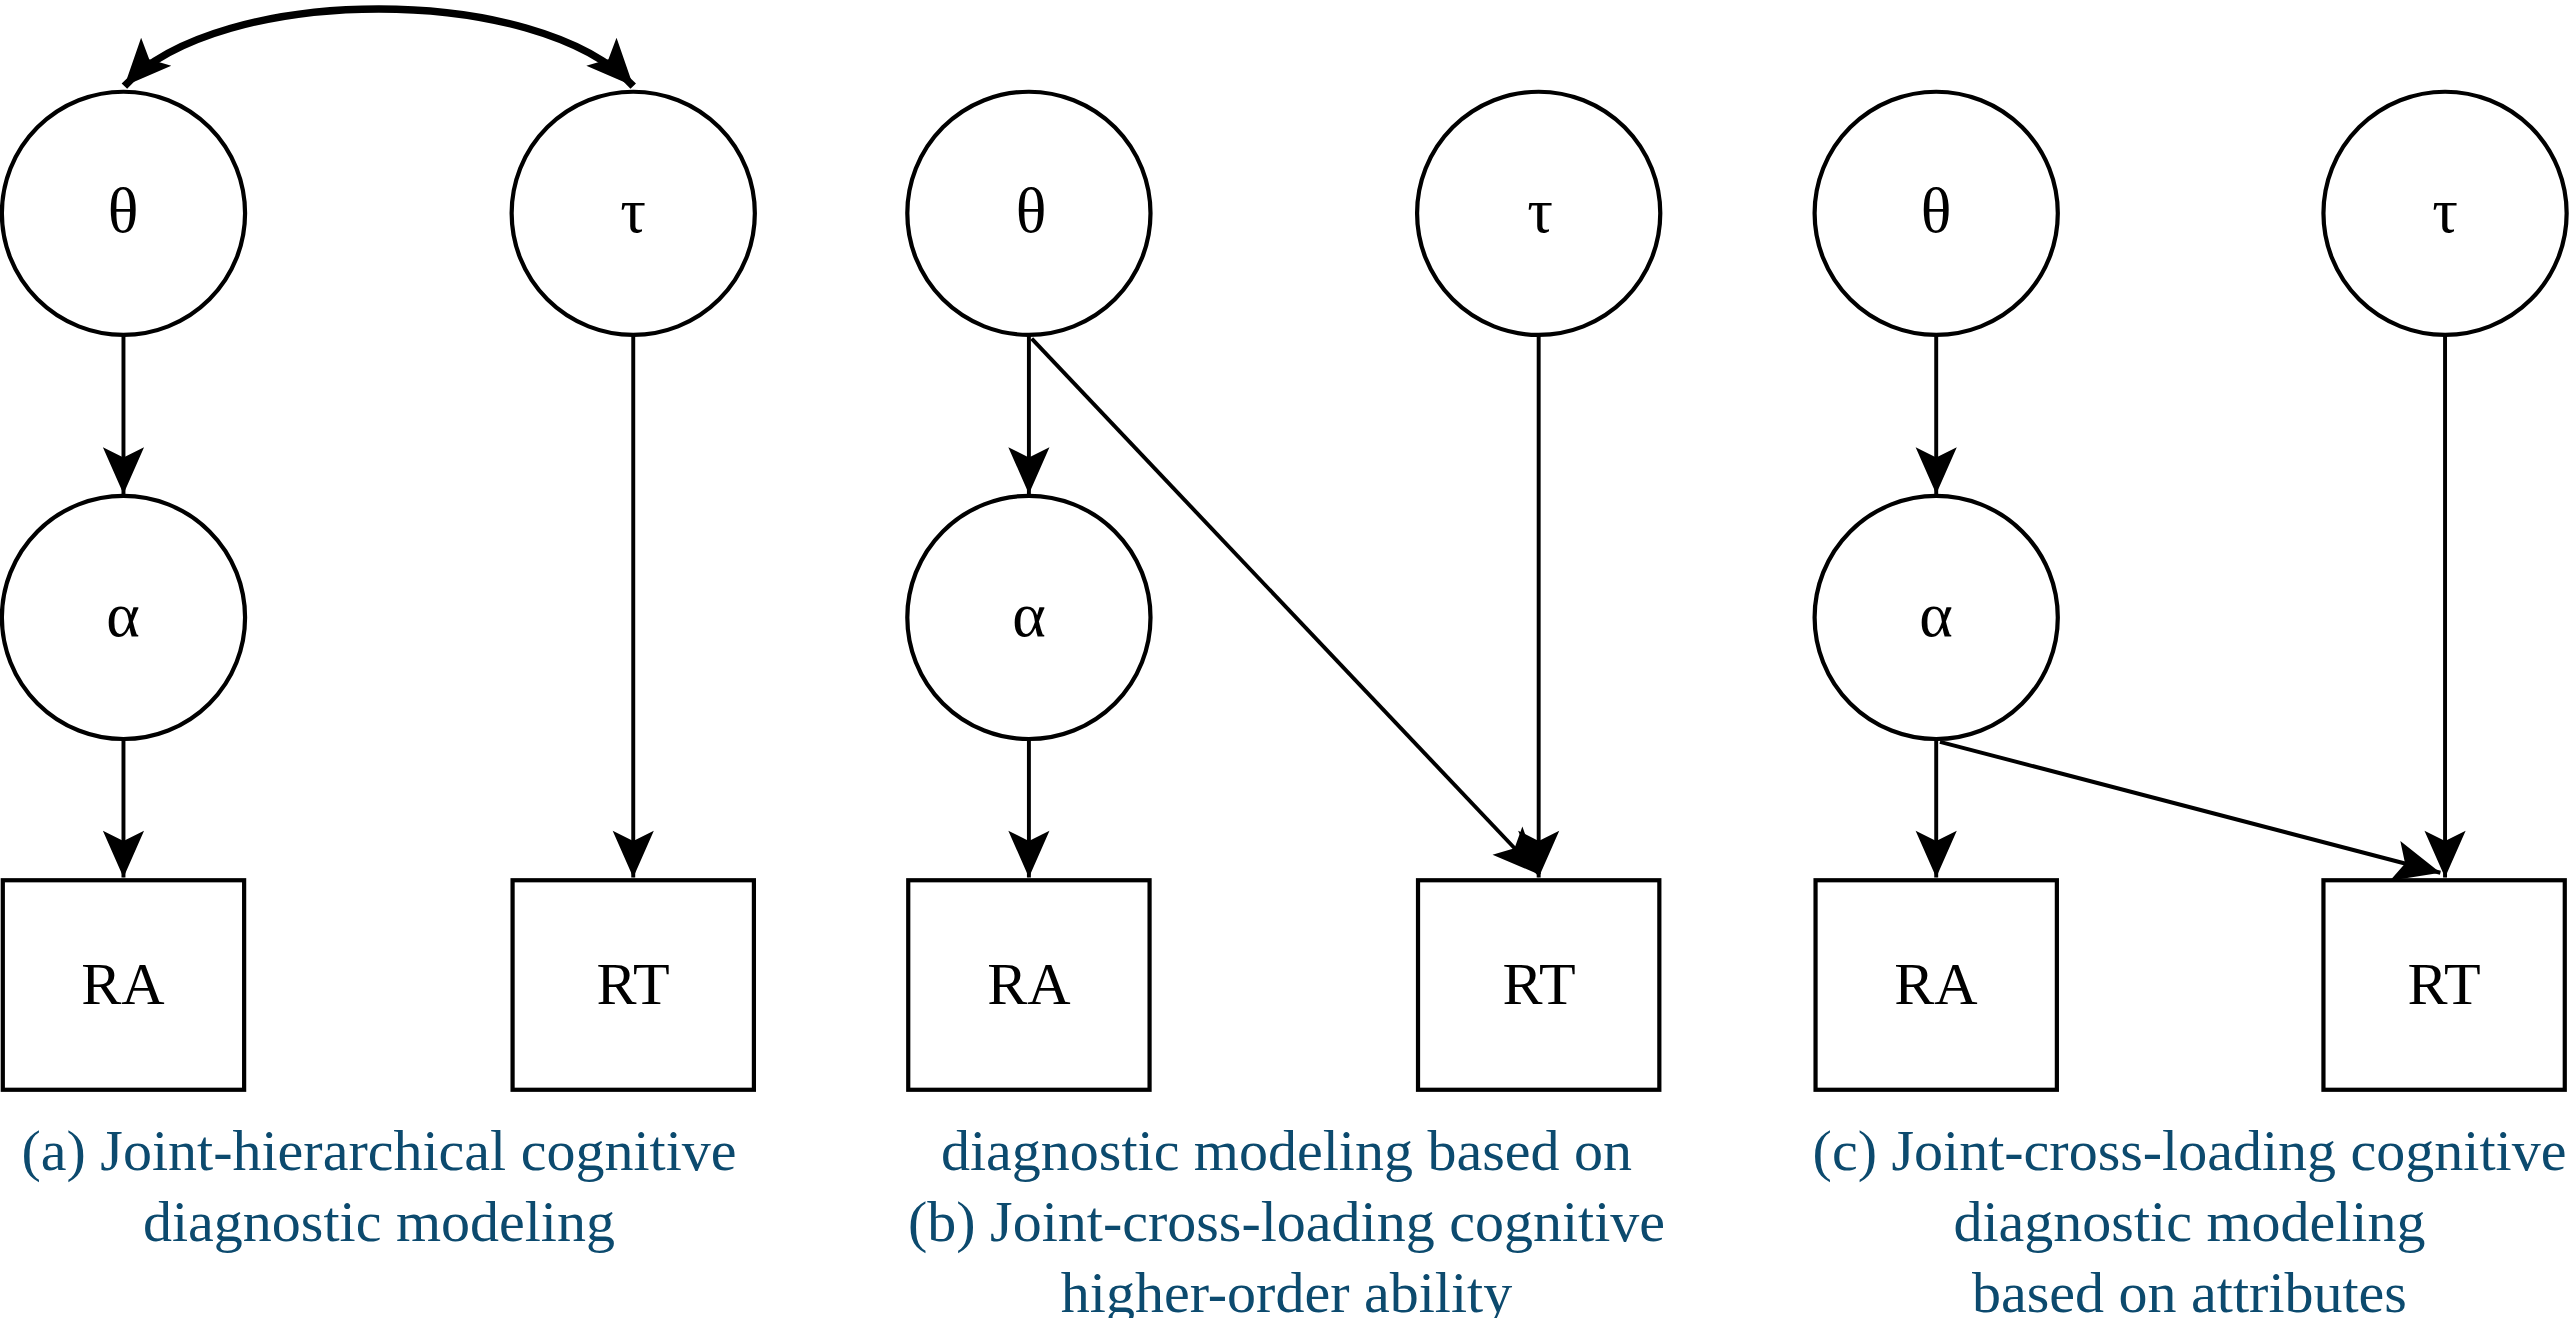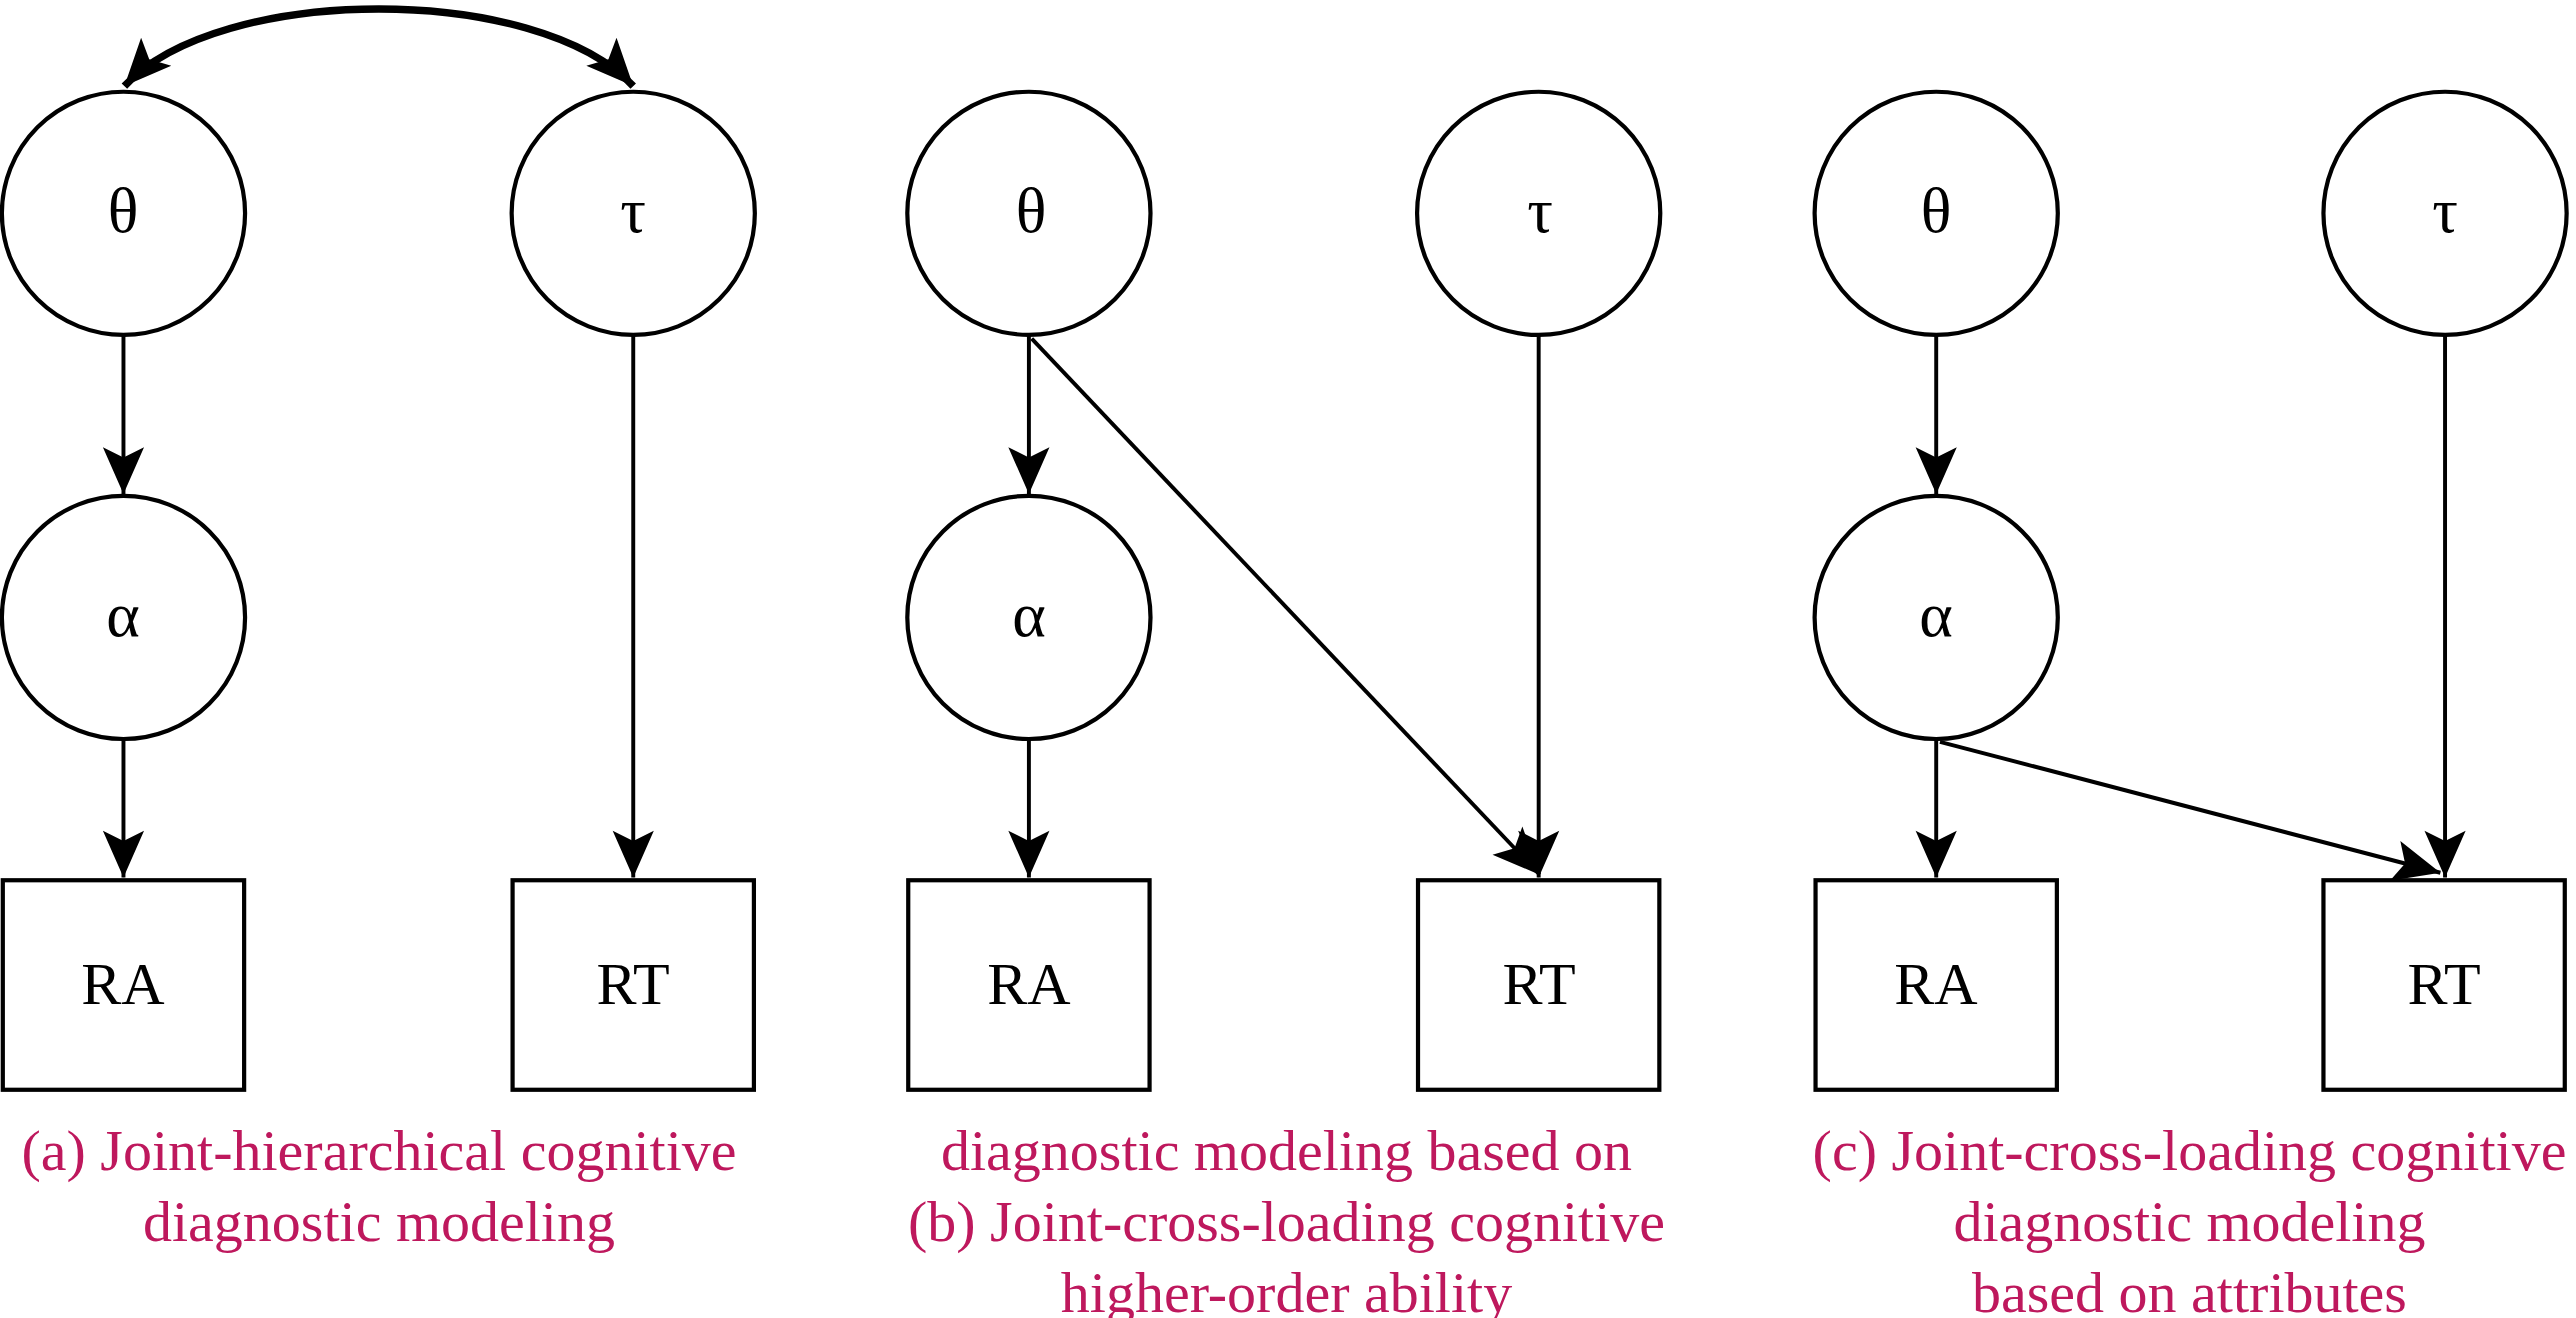--- a/index.html
+++ b/index.html
@@ -21,21 +21,21 @@
     white-space:nowrap;
     color:#000;
   }
   .box-lbl{font-size:60px;}
   .caption{
     position:absolute;
     top:1115px;
     text-align:center;
     font-size:58px;
     line-height:71px;
-    color:#be185d;
+    color:#0c4a6e;
     white-space:nowrap;
   }
 </style>
 </head>
 <body>
 
 <div id="figure">
 
   <svg id="diagram-svg" width="2576" height="1319" viewBox="0 0 2754 1410">
     <defs>

